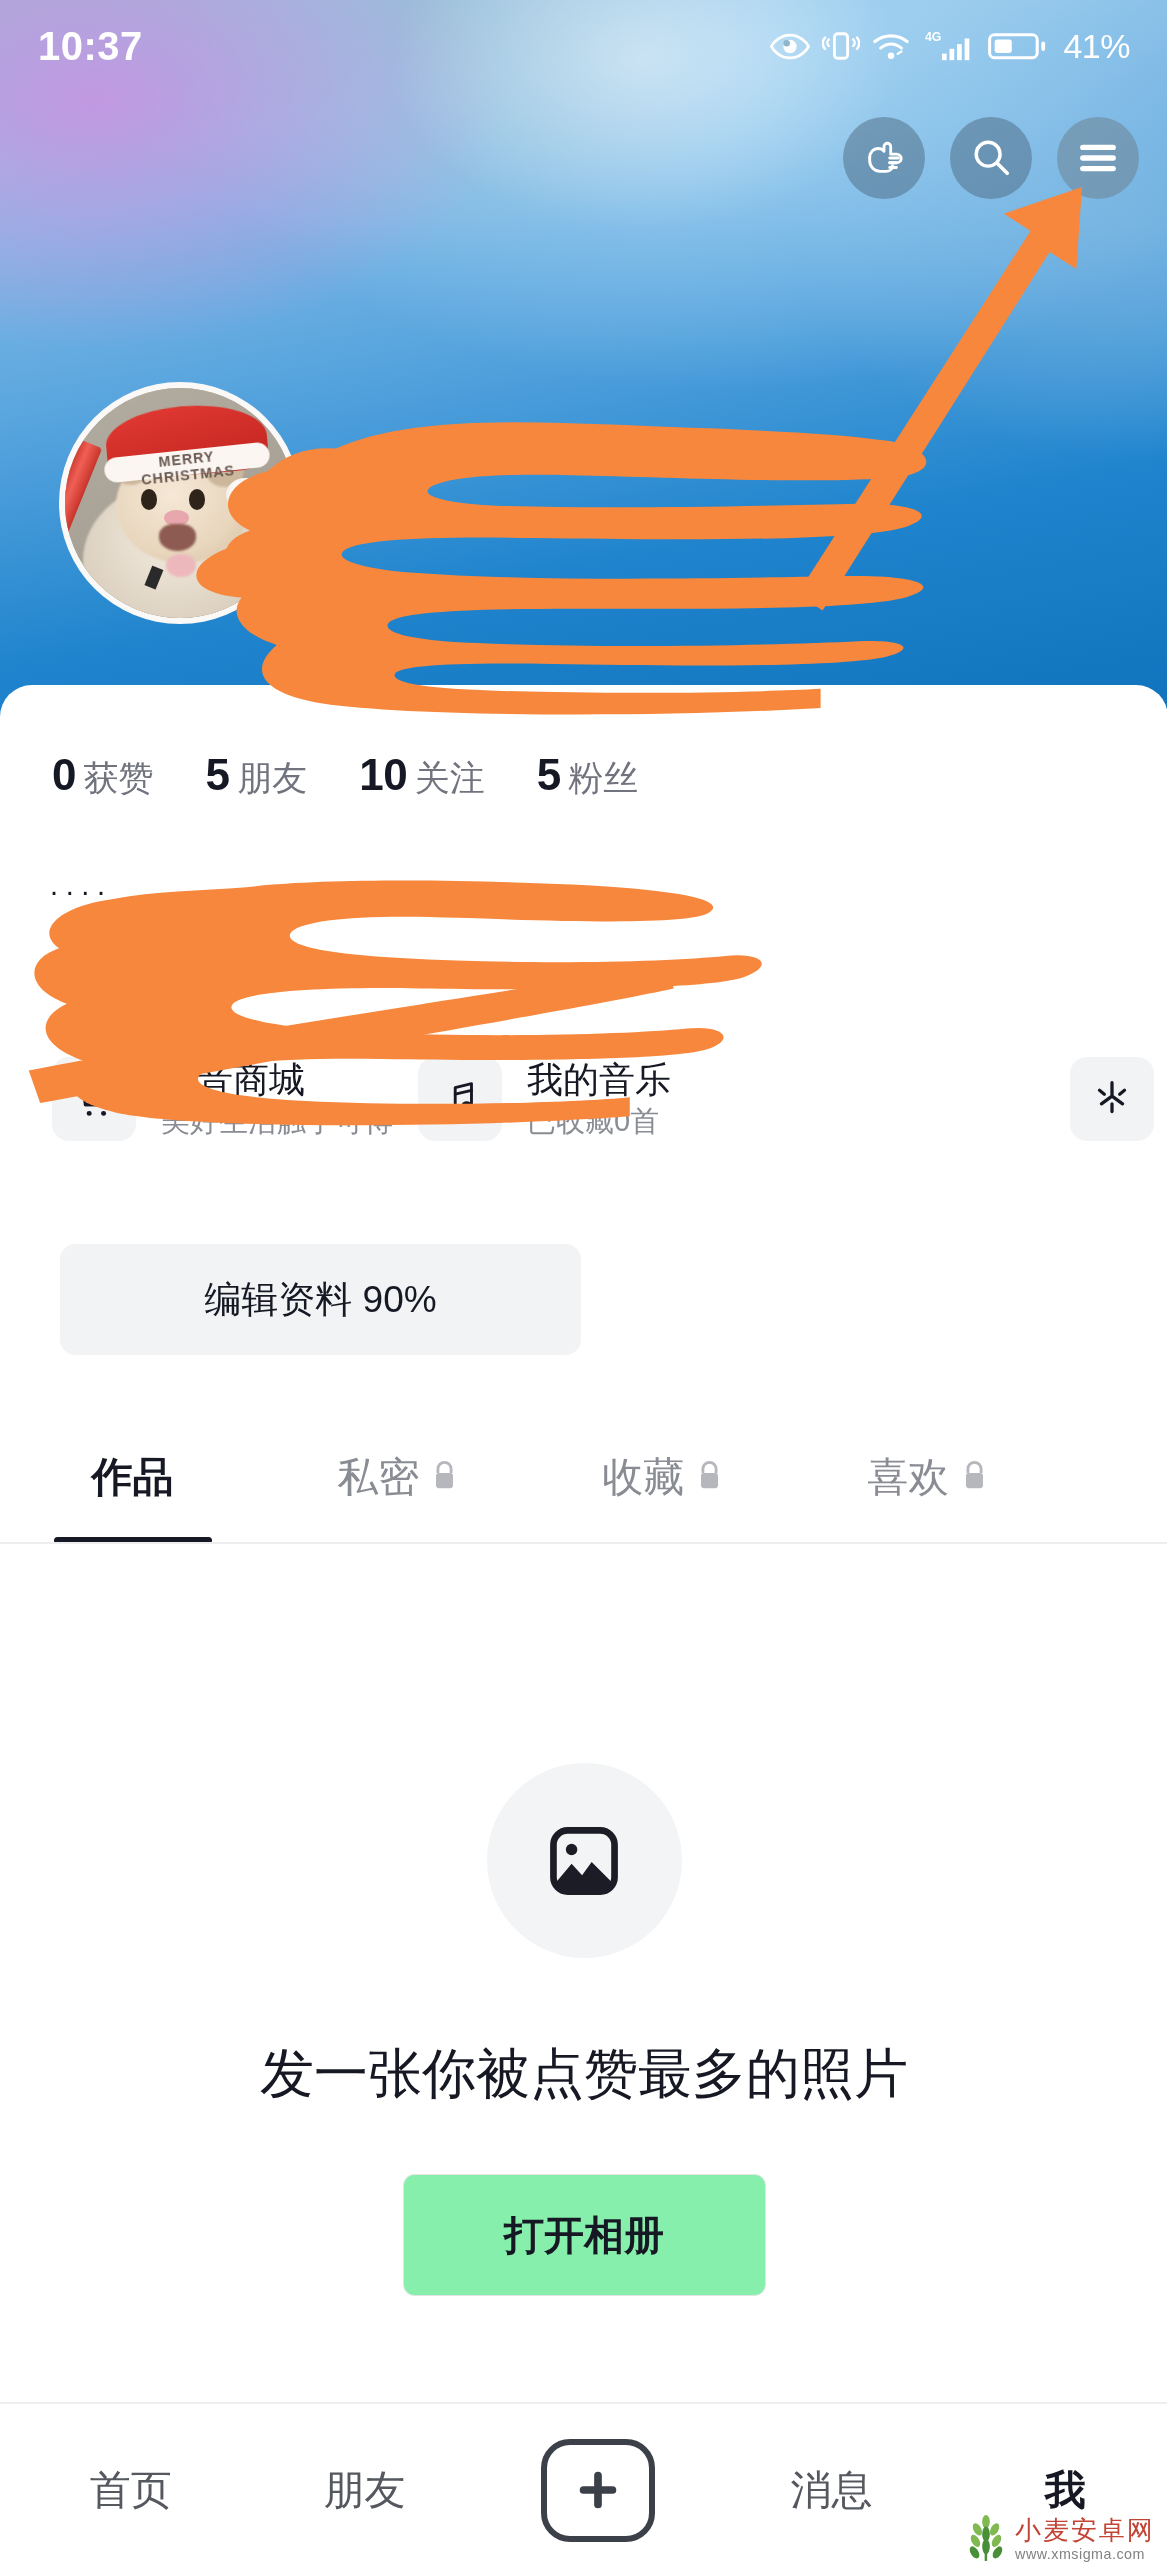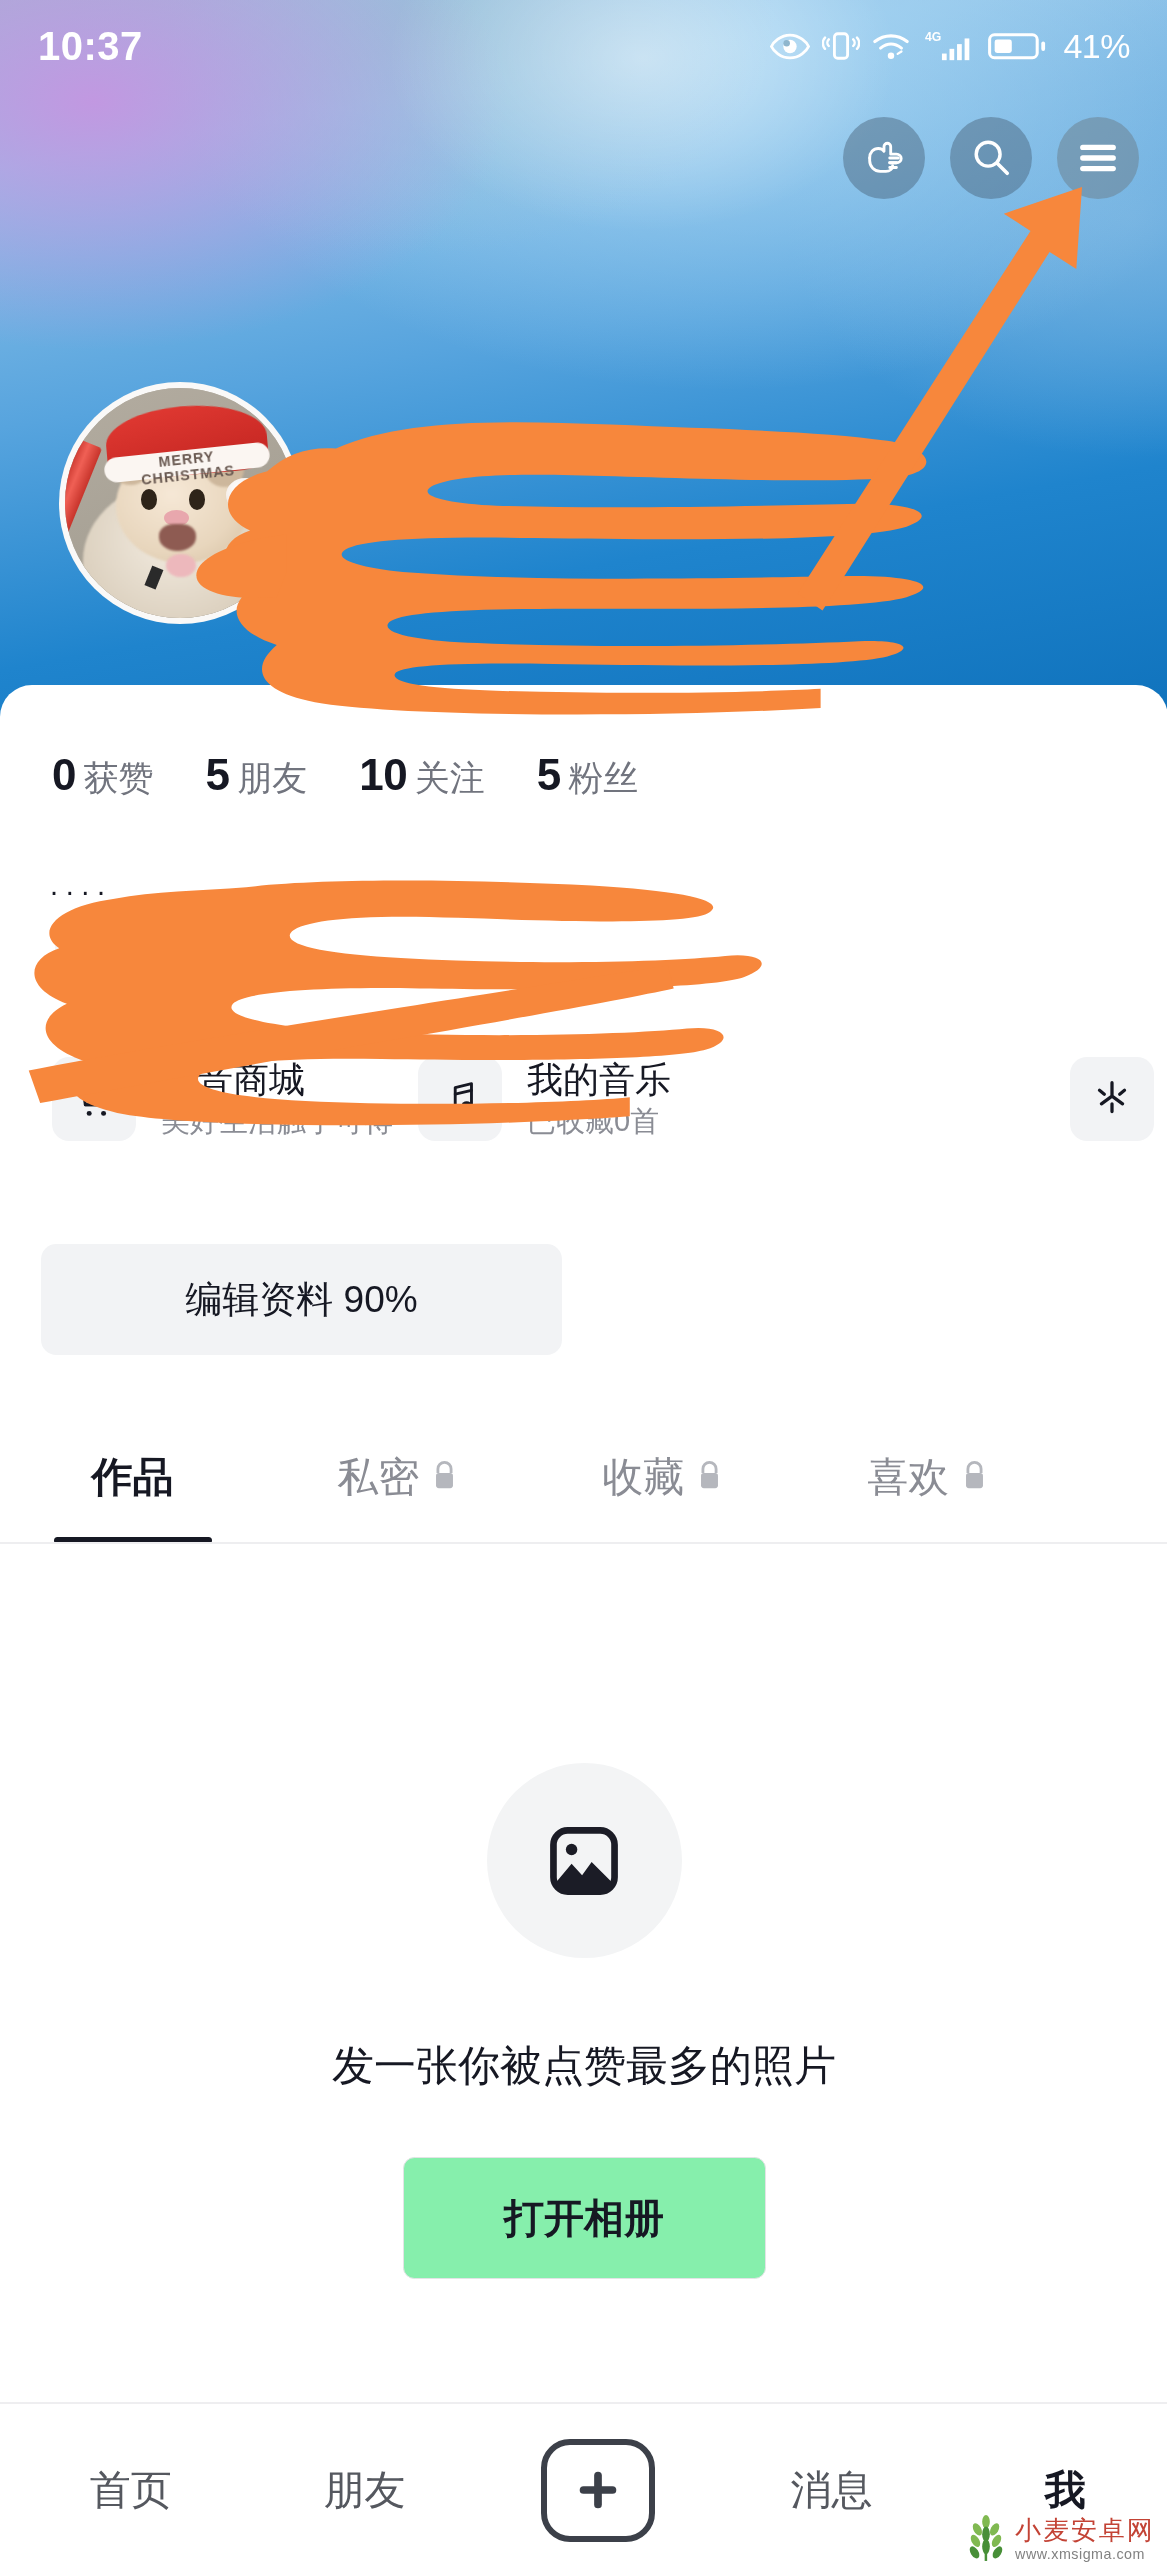--- a/index.html
+++ b/index.html
@@ -134,21 +134,21 @@
   .card-ico {
     width:84px; height:84px; border-radius:17px; background:#f2f3f5;
     display:flex; align-items:center; justify-content:center; flex:none;
   }
   .card-txt { display:flex; flex-direction:column; gap:8.6px; }
   .card-title { font-size:36px; color:#161823; font-weight:400; line-height:1; white-space:nowrap; }
   .card-sub { font-size:29px; color:#8a8c94; line-height:1; white-space:nowrap; }
   .card-partial { position:absolute; left:1070px; top:372px; }
 
   
-  .pbtns { position:absolute; left:41px; top:559px; display:flex; gap:25px; }
+  .pbtns { position:absolute; left:60px; top:559px; display:flex; gap:25px; }
   .pbtn {
     width:521px; height:111px; background:#f2f3f5; border-radius:15.3px; border:0;
     display:flex; align-items:center; justify-content:center;
     font-size:37px; color:#161823; font-family:inherit; font-weight:400;
   }
 
   
   .tabs { position:absolute; left:0; top:725px; width:1060px; height:134px; display:flex; }
   .tab { flex:1; display:flex; align-items:center; justify-content:center; gap:11.4px; position:relative; }
   .tab-lbl { font-size:41px; color:#8a8c94; font-weight:400; }
@@ -158,21 +158,21 @@
     width:158px; height:6.7px; background:#161823; border-radius:3.8px;
   }
   .tabs-divider { position:absolute; left:0; top:857px; width:1168px; height:1.9px; background:#eeeef0; }
 
   
   .empty { position:absolute; left:0; top:1078px; width:1168px; display:flex; flex-direction:column; align-items:center; }
   .empty-ico-wrap {
     width:195px; height:195px; border-radius:50%; background:#f3f4f5;
     display:flex; align-items:center; justify-content:center;
   }
-  .empty-text { margin-top:80px; font-size:42px; color:#161823; font-weight:400; }
+  .empty-text { margin-top:80px; font-size:54px; color:#161823; font-weight:400; }
   .empty-btn {
     margin-top:63px; width:363px; height:122px; border:1.9px solid #e3e4e6; background:#86efac;
     border-radius:11.4px; font-size:40px; color:#161823; font-weight:700;
     font-family:inherit; display:flex; align-items:center; justify-content:center;
   }
 
   
   .nav-divider { position:absolute; left:0; top:2402px; width:1168px; height:1.9px; background:#eeeef0; }
   .bottomnav {
     position:absolute; left:0; top:2404px; width:1168px; height:172px;

